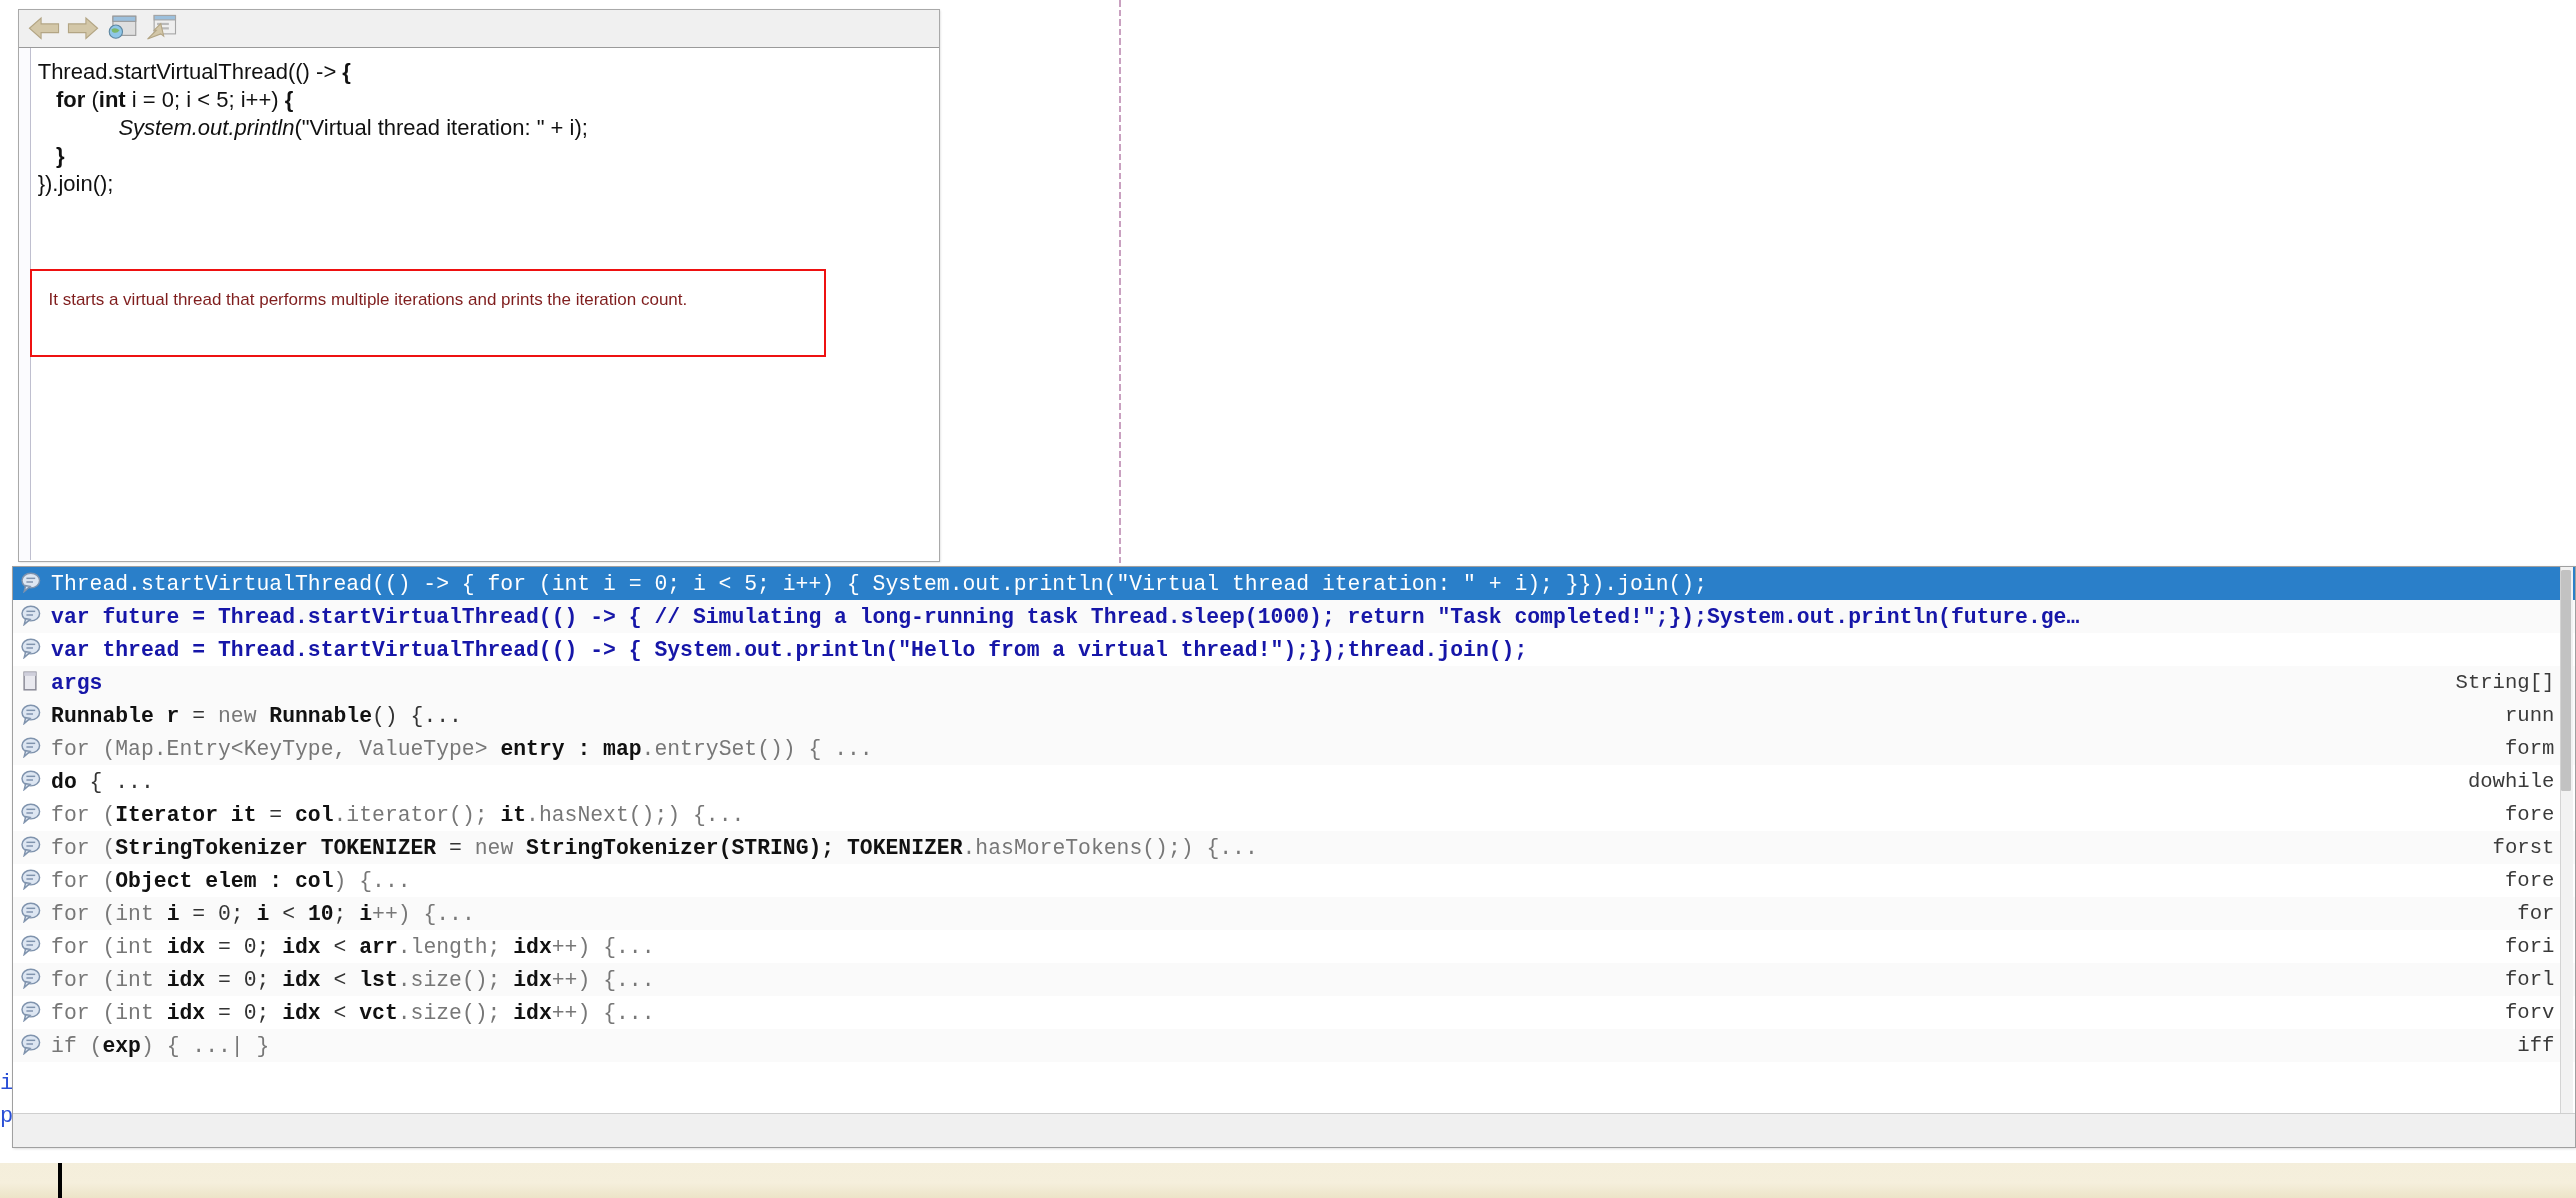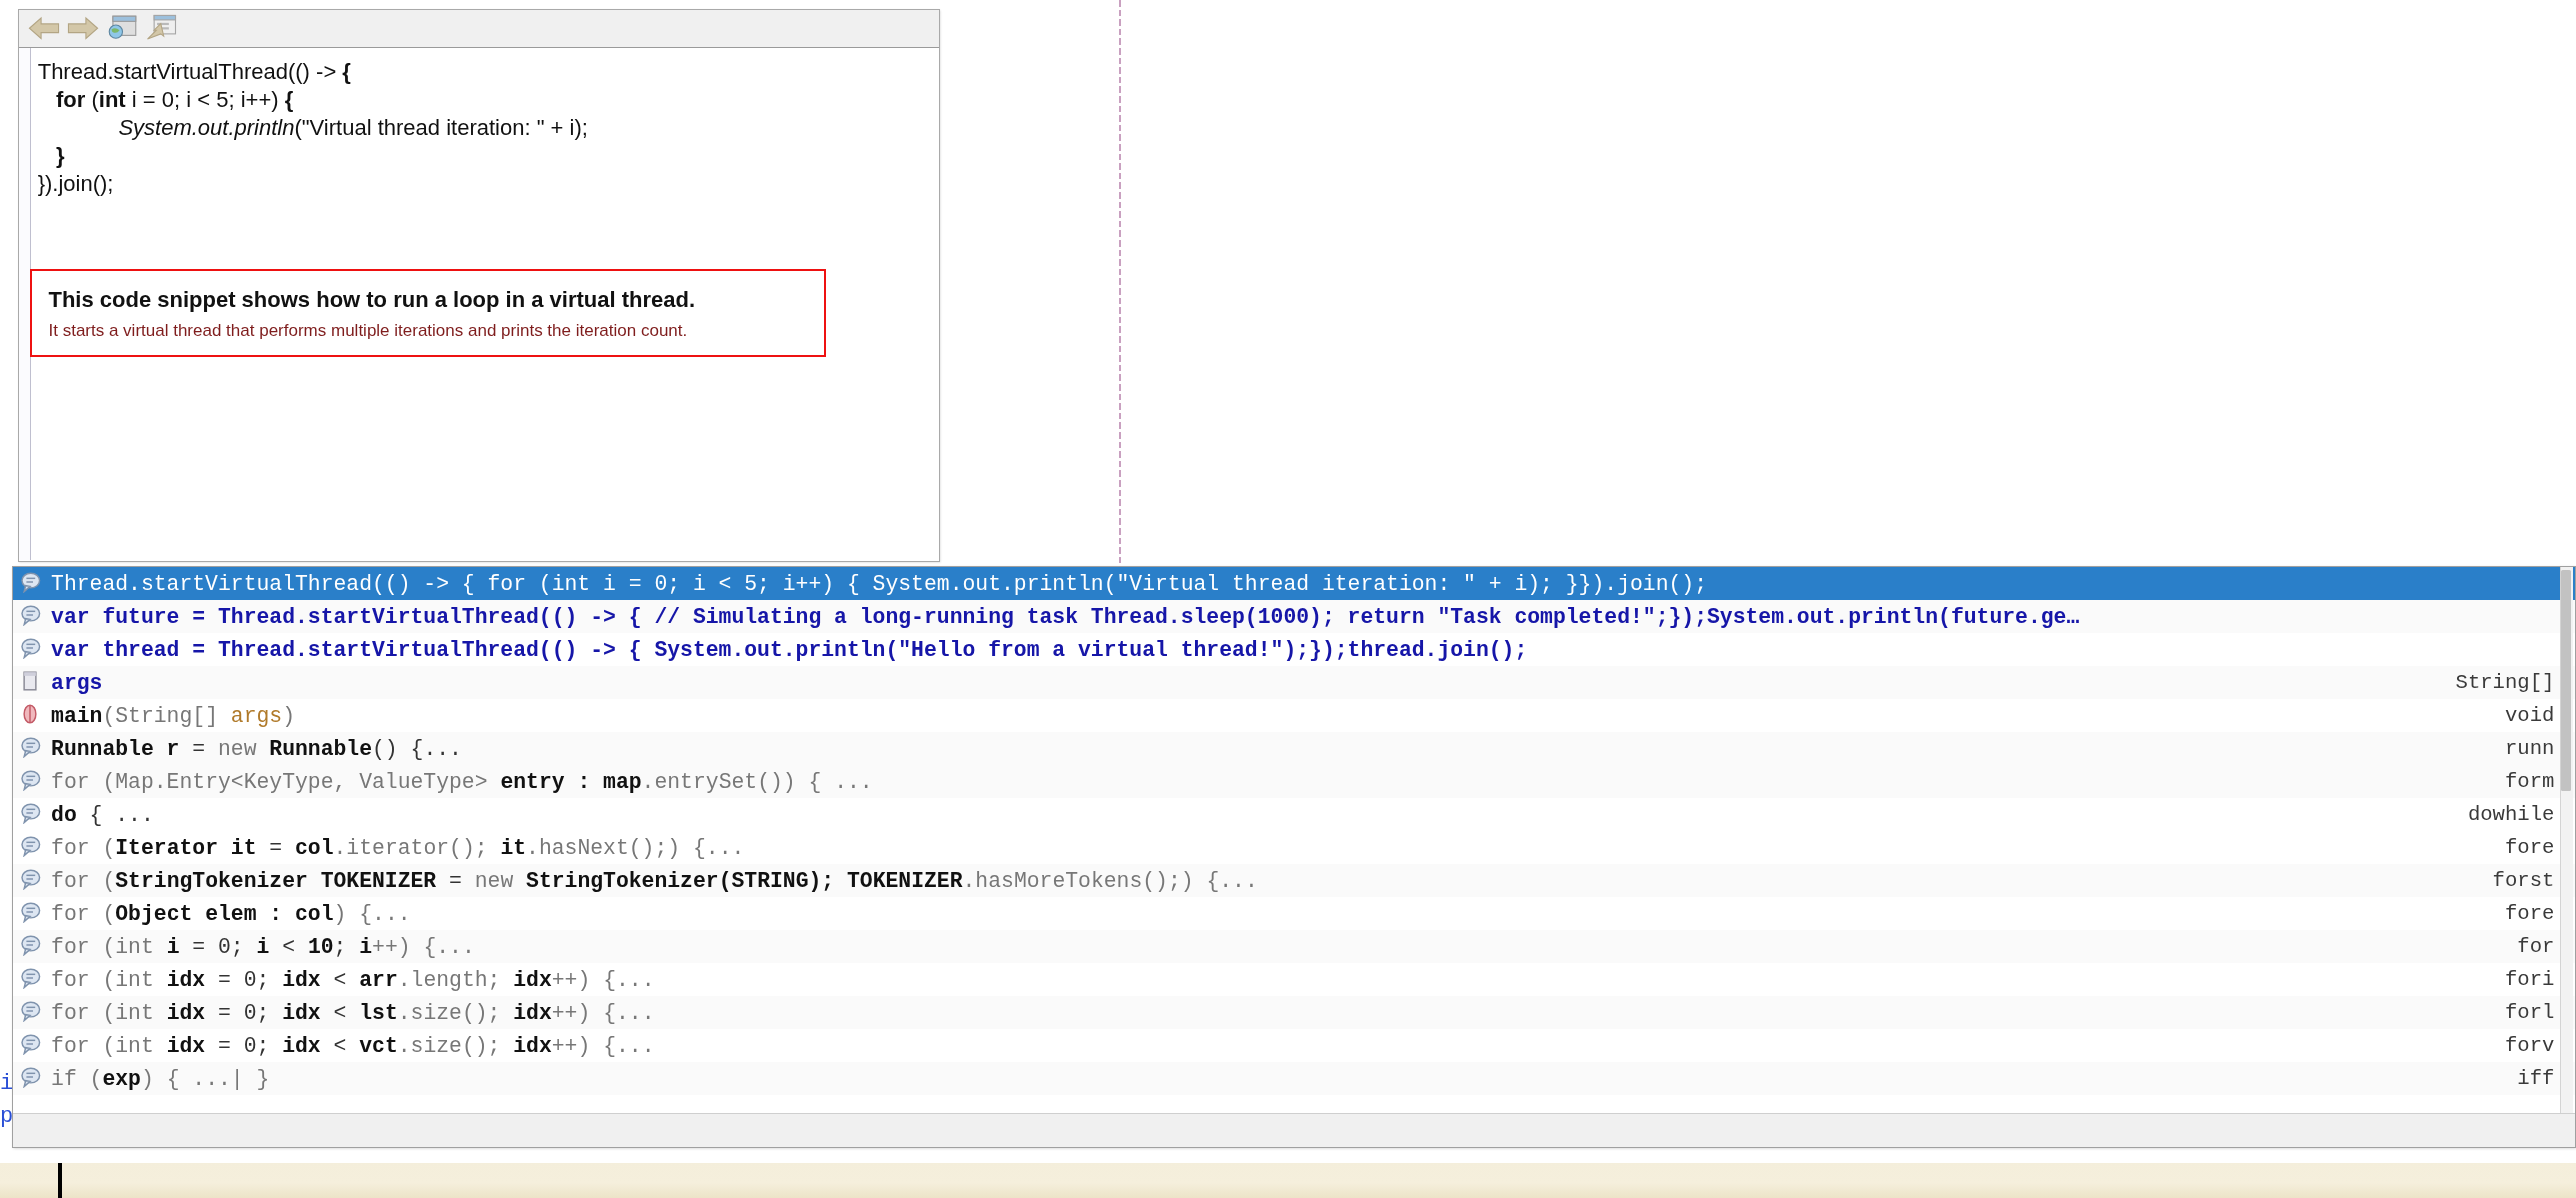--- a/index.html
+++ b/index.html
@@ -157,21 +157,20 @@
     </div>
 
     <div class="doc-body">
       <div class="code-block"><span>Thread.startVirtualThread(() -&gt; </span><span class="kw">{</span>
    <span class="kw">for</span><span> (</span><span class="kw">int</span><span> i = 0; i &lt; 5; i++) </span><span class="kw">{</span>
       <span class="it">System.out.println</span><span>("Virtual thread iteration: " + i);</span>
    <span class="kw">}</span>
 <span>}).join();</span></div>
 
       <div class="desc-box">
-        <div class="desc-line1">This code snippet shows how to run a loop in a virtual thread.</div>
         <div class="desc-line2">It starts a virtual thread that performs multiple iterations and prints the iteration count.</div>
       </div>
     </div>
   </div>
 
   <div class="cmp-popup">
     <div class="cmp-list" id="cmp-list">
       <div class="cmp-scrollbar">
         <div class="cmp-thumb"></div>
       </div>
@@ -206,28 +205,20 @@
           <span class="cmp-right"></span>
         </div>
         <div class="cmp-row alt">
           <span class="cmp-icon"><svg width="22" height="22" viewBox="0 0 30 30">
               <rect x="7" y="3" width="16" height="24" fill="#e9e9ef" stroke="#8a8a96" stroke-width="2"></rect>
               <rect x="7" y="3" width="16" height="5" fill="#cfcfdb"></rect>
             </svg></span>
           <span class="cmp-label"><span class="s-blue">args</span></span>
           <span class="cmp-right">String[]</span>
         </div>
-        <div class="cmp-row">
-          <span class="cmp-icon"><svg width="22" height="22" viewBox="0 0 30 30">
-              <ellipse cx="15" cy="15" rx="8" ry="12" fill="#f0b8bd" stroke="#c35a66" stroke-width="2"></ellipse>
-              <line x1="15" y1="4" x2="15" y2="26" stroke="#c35a66" stroke-width="2"></line>
-            </svg></span>
-          <span class="cmp-label"><span class="s-bold">main</span><span class="s-gray">(String[] </span><span class="s-tan">args</span><span class="s-gray">)</span></span>
-          <span class="cmp-right">void</span>
-        </div>
         <div class="cmp-row alt">
           <span class="cmp-icon"><svg width="23.6" height="22" viewBox="0 0 32 30">
               <ellipse cx="16" cy="13" rx="12" ry="10" fill="#dde6f2" stroke="#7f93ad" stroke-width="2"></ellipse>
               <path d="M9 20 L7 28 L15 21 Z" fill="#dde6f2" stroke="#7f93ad" stroke-width="2"></path>
               <line x1="10" y1="10" x2="22" y2="10" stroke="#7f93ad" stroke-width="2"></line>
               <line x1="10" y1="15" x2="19" y2="15" stroke="#7f93ad" stroke-width="2"></line>
             </svg></span>
           <span class="cmp-label"><span class="s-bold">Runnable r </span><span class="s-norm">= </span><span class="s-gray">new </span><span class="s-bold">Runnable</span><span class="s-norm">() {...</span></span>
           <span class="cmp-right">runn</span>
         </div>

